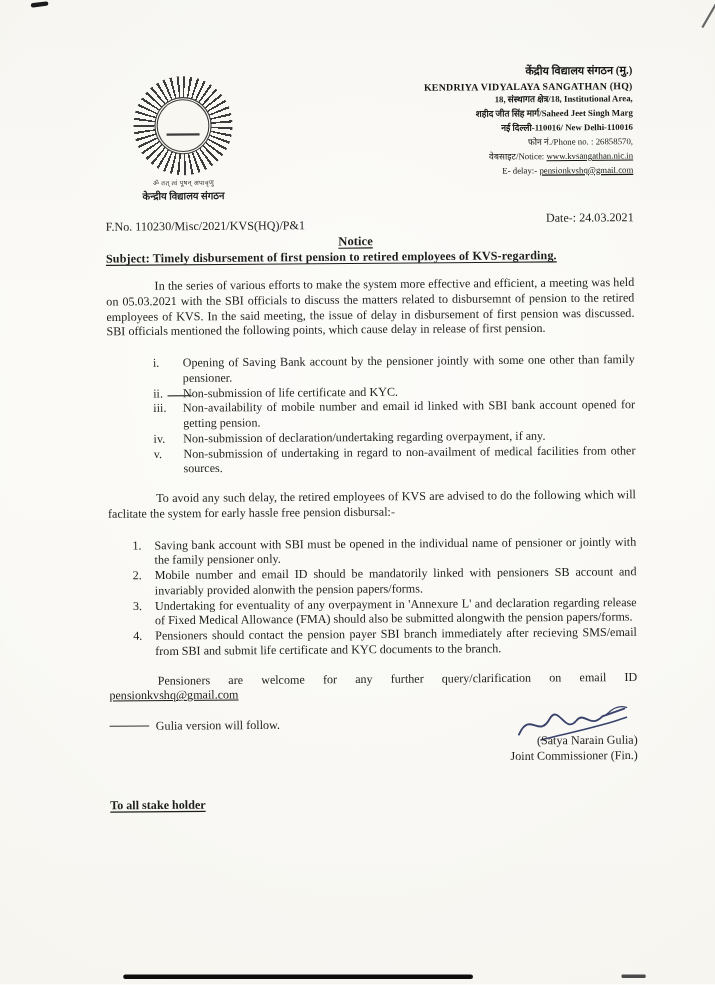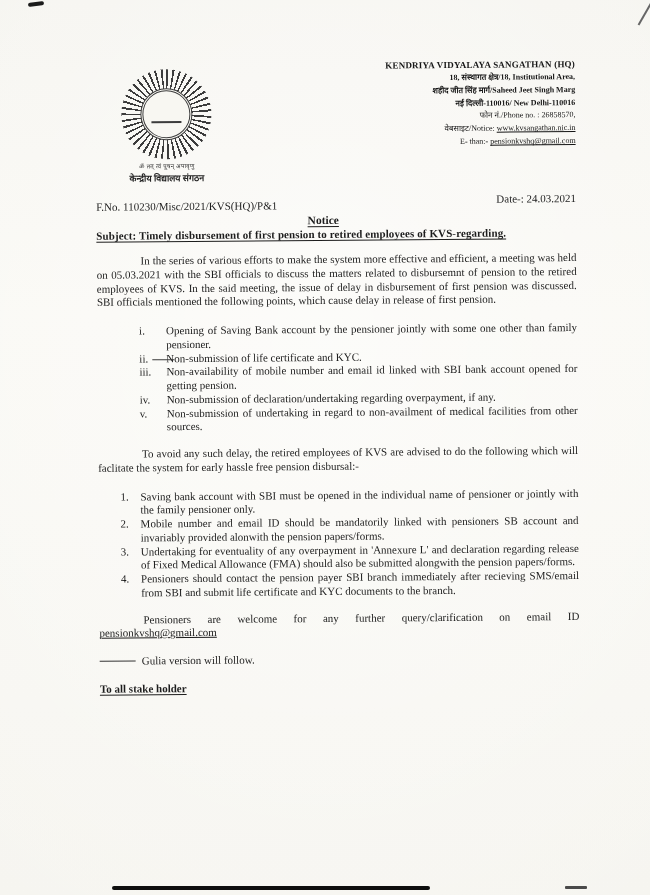--- a/index.html
+++ b/index.html
@@ -81,52 +81,53 @@
   .closing .link { font-weight: normal; }
 
   .close-row { display: flex; justify-content: space-between; margin-top: 4px; align-items: flex-start; }
   .hindi-note { margin-top: 10px; }
   .note-dash { display: inline-block; width: 36px; border-top: 1.4px solid #333; vertical-align: 3px; margin-right: 6px; }
   .sig-block { text-align: right; }
   .scribble { display: block; margin: -4px 4px -14px auto; }
   .sig-name, .sig-role { font-size: 11px; line-height: 1.25; }
 
   .footer-note {
-    display: inline-block; margin-top: 14px; font-weight: bold;
+    display: inline-block; margin-top: 28px; font-weight: bold;
     text-decoration: underline; text-underline-offset: 2px;
   }
 </style>
 </head>
 <body>
 
 <div class="page">
   <div class="artifact a-topleft"></div>
   <div class="artifact a-topright"></div>
   <div class="artifact a-bottombar"></div>
   <div class="artifact a-bottomdot"></div>
 
   <div class="content">
     <header class="letterhead">
       <div class="logo-wrap">
         <div class="sunburst"></div>
         <div class="logo-motto">ॐ तत् त्वं पूषन् अपावृणु</div>
         <div class="logo-caption">केन्द्रीय विद्यालय संगठन</div>
       </div>
       <div class="head-right">
+        <div class="org-hi">केंद्रीय विद्यालय संगठन (मु.)</div>
         <div class="org-en">KENDRIYA VIDYALAYA SANGATHAN (HQ)</div>
         <div class="addr">18, संस्थागत क्षेत्र/18, Institutional Area,</div>
         <div class="addr">शहीद जीत सिंह मार्ग/Saheed Jeet Singh Marg</div>
         <div class="addr">नई दिल्ली-110016/ New Delhi-110016</div>
         <div>फोन नं./Phone no. : 26858570,</div>
         <div>
           <span>वेबसाइट/Notice:</span>
           <span class="link">www.kvsangathan.nic.in</span>
         </div>
         <div>
-          <span>E- than:-</span>
+          <span>E- delay:-</span>
           <span class="link">pensionkvshq@gmail.com</span>
         </div>
       </div>
     </header>
 
     <div class="ref-row">
       <span>F.No. 110230/Misc/2021/KVS(HQ)/P&amp;1</span>
       <span class="date">Date-: 24.03.2021</span>
     </div>
 
@@ -183,18 +184,27 @@
 
       <p class="para closing">
         <span class="fj">Pensioners are welcome for any further query/clarification on email ID</span>
         <span class="link">pensionkvshq@gmail.com</span>
       </p>
 
       <div class="close-row">
         <div class="hindi-note">
           <span class="note-dash"></span><span>Gulia version will follow.</span>
         </div>
+        <div class="sig-block">
+          <svg class="scribble" width="112" height="44" viewBox="0 0 112 44">
+            <path d="M8 30 C 18 8, 26 34, 36 16 C 44 2, 50 30, 60 18 C 68 8, 72 26, 84 14 L 104 7" stroke="#39436b" stroke-width="1.7" fill="none" stroke-linecap="round"></path>
+            <path d="M28 35 C 52 29, 80 24, 106 15" stroke="#39436b" stroke-width="1.4" fill="none" stroke-linecap="round"></path>
+            <path d="M88 12 C 94 6, 100 4, 106 6" stroke="#39436b" stroke-width="1.3" fill="none" stroke-linecap="round"></path>
+          </svg>
+          <div class="sig-name">(Satya Narain Gulia)</div>
+          <div class="sig-role">Joint Commissioner (Fin.)</div>
+        </div>
       </div>
 
       <span class="footer-note">To all stake holder</span>
     </div>
   </div>
 </div>
 
 </body></html>

